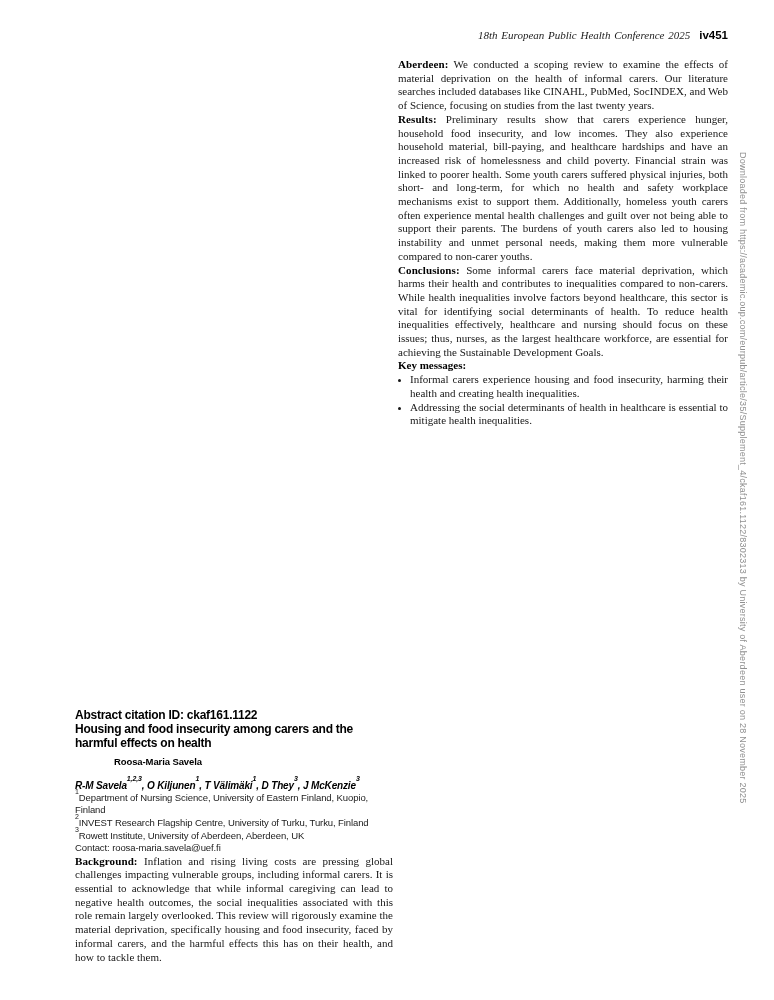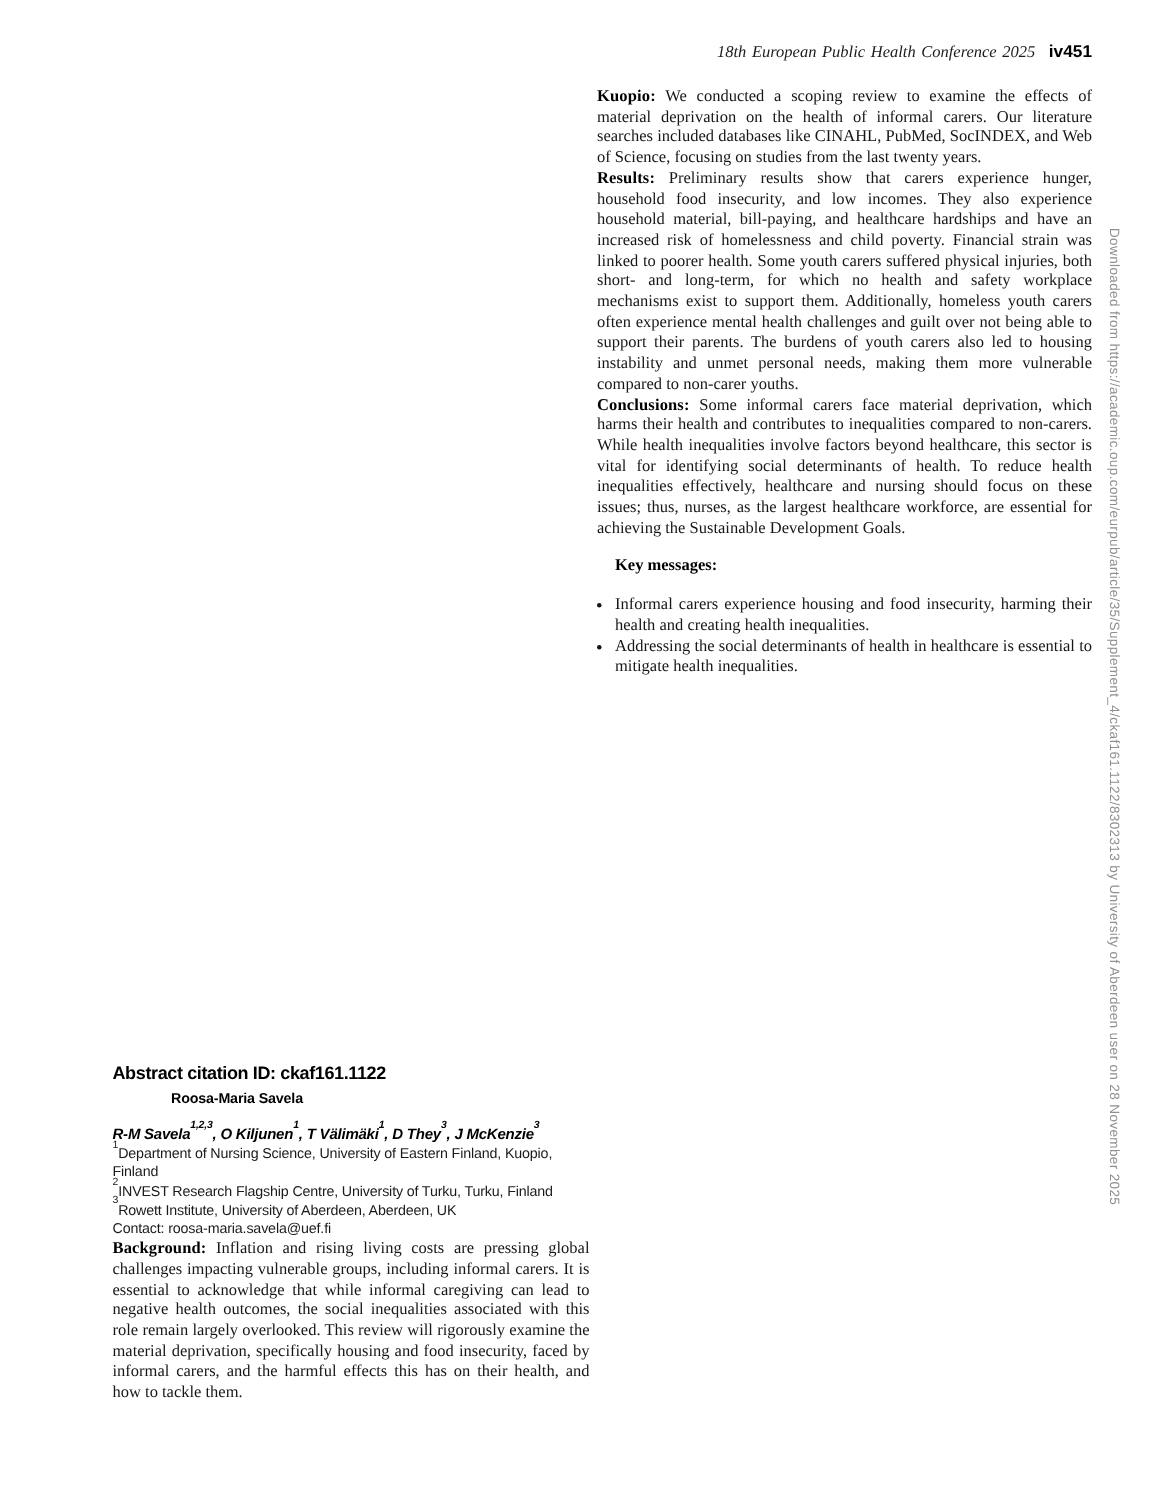--- a/index.html
+++ b/index.html
@@ -39,21 +39,21 @@
   .body-par {
     font: 11px/13.7px "Liberation Serif", serif;
     text-align: justify;
     margin: 0;
     color: #161616;
   }
   .body-par b { color: #000; letter-spacing: 0.1px; }
 
   .key-head {
     font: bold 11px/13.7px "Liberation Serif", serif;
-    color: #000; margin: 12px;
+    color: #000; margin: 0;
   }
   ul.key-list {
     margin: 0; padding: 0 0 0 12px;
     list-style: disc outside;
   }
   ul.key-list li {
     font: 11px/13.7px "Liberation Serif", serif;
     text-align: justify;
     padding-left: 0px;
   }
@@ -107,32 +107,33 @@
 </head>
 <body>
 
 <div class="page">
 
   <div class="running-head">
     <span class="conf-name">18th European Public Health Conference 2025</span><span class="folio">iv451</span>
   </div>
 
   <div class="col-right">
-    <p class="body-par"><b>Kuopio:</b><span> We conducted a scoping review to examine the effects of material deprivation on the health of informal carers. Our literature searches included databases like CINAHL, PubMed, SocINDEX, and Web of Science, focusing on studies from the last twenty years.</span></p>
+    <p class="body-par"><b>Aberdeen:</b><span> We conducted a scoping review to examine the effects of material deprivation on the health of informal carers. Our literature searches included databases like CINAHL, PubMed, SocINDEX, and Web of Science, focusing on studies from the last twenty years.</span></p>
     <p class="body-par"><b>Results:</b><span> Preliminary results show that carers experience hunger, household food insecurity, and low incomes. They also experience household material, bill-paying, and healthcare hardships and have an increased risk of homelessness and child poverty. Financial strain was linked to poorer health. Some youth carers suffered physical injuries, both short- and long-term, for which no health and safety workplace mechanisms exist to support them. Additionally, homeless youth carers often experience mental health challenges and guilt over not being able to support their parents. The burdens of youth carers also led to housing instability and unmet personal needs, making them more vulnerable compared to non-carer youths.</span></p>
     <p class="body-par"><b>Conclusions:</b><span> Some informal carers face material deprivation, which harms their health and contributes to inequalities compared to non-carers. While health inequalities involve factors beyond healthcare, this sector is vital for identifying social determinants of health. To reduce health inequalities effectively, healthcare and nursing should focus on these issues; thus, nurses, as the largest healthcare workforce, are essential for achieving the Sustainable Development Goals.</span></p>
     <p class="key-head">Key messages:</p>
     <ul class="key-list">
       <li><span>Informal carers experience housing and food insecurity, harming their health and creating health inequalities.</span></li>
       <li><span>Addressing the social determinants of health in healthcare is essential to mitigate health inequalities.</span></li>
     </ul>
   </div>
 
   <div class="col-left">
     <p class="citation-id">Abstract citation ID: ckaf161.1122</p>
+    <h1 class="abs-title">Housing and food insecurity among carers and the harmful effects on health</h1>
     <p class="presenter">Roosa-Maria Savela</p>
 
     <p class="authors"><span>R-M Savela</span><sup>1,2,3</sup><span>, </span><span>O Kiljunen</span><sup>1</sup><span>, </span><span>T Välimäki</span><sup>1</sup><span>, </span><span>D They</span><sup>3</sup><span>, </span><span>J McKenzie</span><sup>3</sup></p>
 
     <p class="affil"><sup>1</sup><span>Department of Nursing Science, University of Eastern Finland, Kuopio, Finland</span></p>
     <p class="affil"><sup>2</sup><span>INVEST Research Flagship Centre, University of Turku, Turku, Finland</span></p>
     <p class="affil"><sup>3</sup><span>Rowett Institute, University of Aberdeen, Aberdeen, UK</span></p>
     <p class="contact"><span>Contact:</span> <span>roosa-maria.savela@uef.fi</span></p>
 
     <p class="body-par background-par"><b>Background:</b><span> Inflation and rising living costs are pressing global challenges impacting vulnerable groups, including informal carers. It is essential to acknowledge that while informal caregiving can lead to negative health outcomes, the social inequalities associated with this role remain largely overlooked. This review will rigorously examine the material deprivation, specifically housing and food insecurity, faced by informal carers, and the harmful effects this has on their health, and how to tackle them.</span></p>

